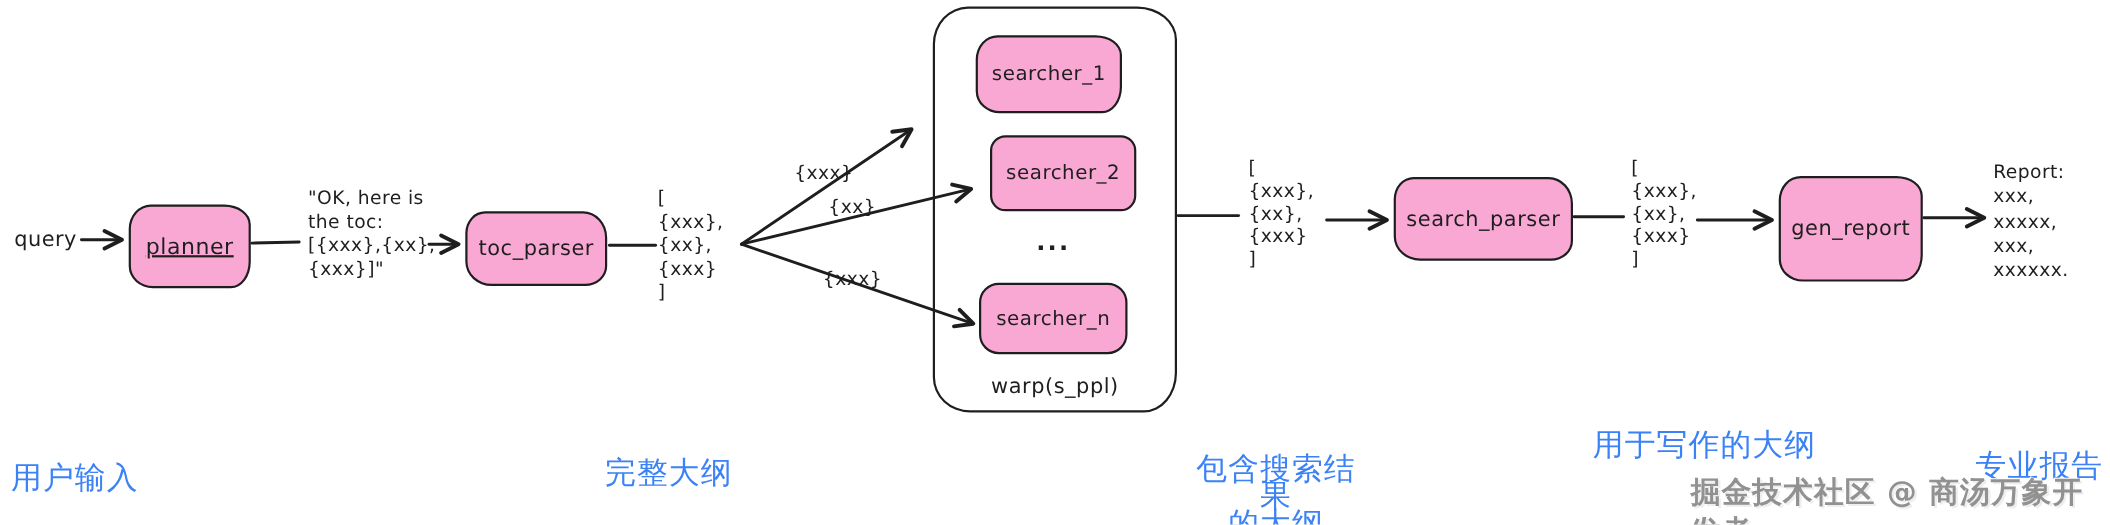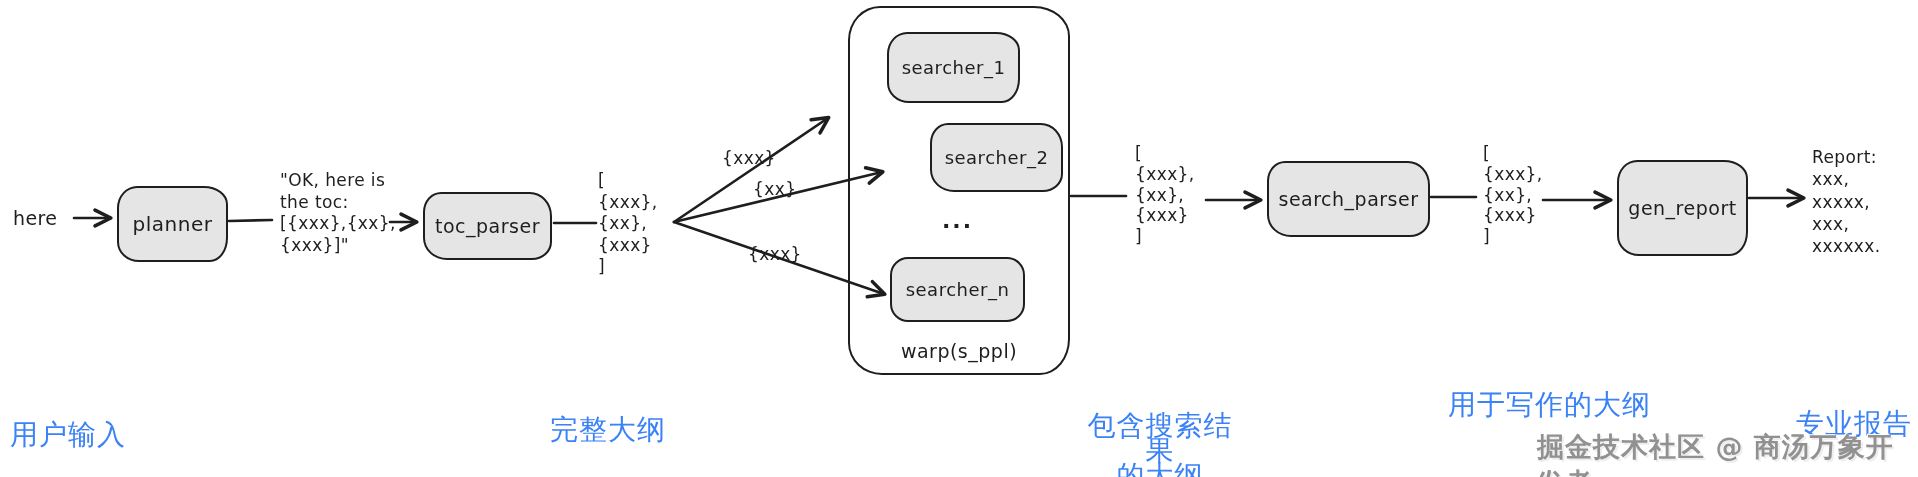--- a/index.html
+++ b/index.html
@@ -8,21 +8,21 @@
     width:1918px;height:477px;
     background:#ffffff;
     font-family:"DejaVu Sans","Liberation Sans",sans-serif;
     color:#1e1e1e;
     overflow:hidden;
   }
   .wire-layer{position:absolute;left:0;top:0;width:1918px;height:477px;}
   .node{
     position:absolute;
     border:2.6px solid #1e1e1e;
-    background:#e5e5e5;
+    background:#f9a8d4;
     display:flex;align-items:center;justify-content:center;
     font-size:20px;letter-spacing:0.5px;
     box-sizing:border-box;
   }
   .node.r1{border-radius:20px 24px 18px 22px / 22px 18px 24px 20px;}
   .node.r2{border-radius:18px 22px 20px 24px / 20px 24px 18px 22px;}
   .group-box{
     position:absolute;
     border:2.6px solid #1e1e1e;
     border-radius:32px 36px 30px 34px / 34px 30px 36px 32px;
@@ -78,23 +78,23 @@
       <path d="M674,222 L882,172" marker-end="url(#arrow)"></path>
       <path d="M674,222 L884,294" marker-end="url(#arrow)"></path>
       <path d="M1071,196 L1126,196"></path>
       <path d="M1206,200 L1260,200" marker-end="url(#arrow)"></path>
       <path d="M1431,197 L1476,197"></path>
       <path d="M1543,200 L1610,200" marker-end="url(#arrow)"></path>
       <path d="M1749,198 L1803,198" marker-end="url(#arrow)"></path>
     </g>
   </svg>
 
-  <div class="label" style="left:13px;top:207px;">here</div>
+  <div class="label" style="left:13px;top:207px;">query</div>
 
-  <div class="node r1" style="left:117px;top:186px;width:111px;height:76px;">
+  <div class="node r1" style="left:117px;top:186px;width:111px;height:76px;text-decoration:underline;">
     <span>planner</span>
   </div>
 
   <div class="txt" style="left:280px;top:170px;">"OK, here is
 the toc:
 [{xxx},{xx},
 {xxx}]"</div>
 
   <div class="node r2" style="left:423px;top:192px;width:129px;height:68px;font-size:19px;justify-content:center;">
     <span>toc_parser</span>
@@ -109,21 +109,21 @@
   <div class="txt" style="left:722px;top:148px;">{xxx}</div>
   <div class="txt" style="left:753px;top:179px;">{xx}</div>
   <div class="txt" style="left:748px;top:244px;">{xxx}</div>
 
   <div class="group-box" style="left:848px;top:6px;width:222px;height:369px;"></div>
 
   <div class="node r1 inner-node" style="left:887px;top:32px;width:133px;height:71px;">
     <span>searcher_1</span>
   </div>
 
-  <div class="node r2 inner-node" style="left:930px;top:123px;width:133px;height:69px;">
+  <div class="node r2 inner-node" style="left:900px;top:123px;width:133px;height:69px;border-radius:14px;">
     <span>searcher_2</span>
   </div>
 
   <div class="ellipsis" style="left:930px;top:208px;width:55px;">...</div>
 
   <div class="node r1 inner-node" style="left:890px;top:257px;width:135px;height:65px;border-radius:18px;">
     <span>searcher_n</span>
   </div>
 
   <div class="group-caption" style="left:868px;top:340px;width:182px;">warp(s_ppl)</div>

